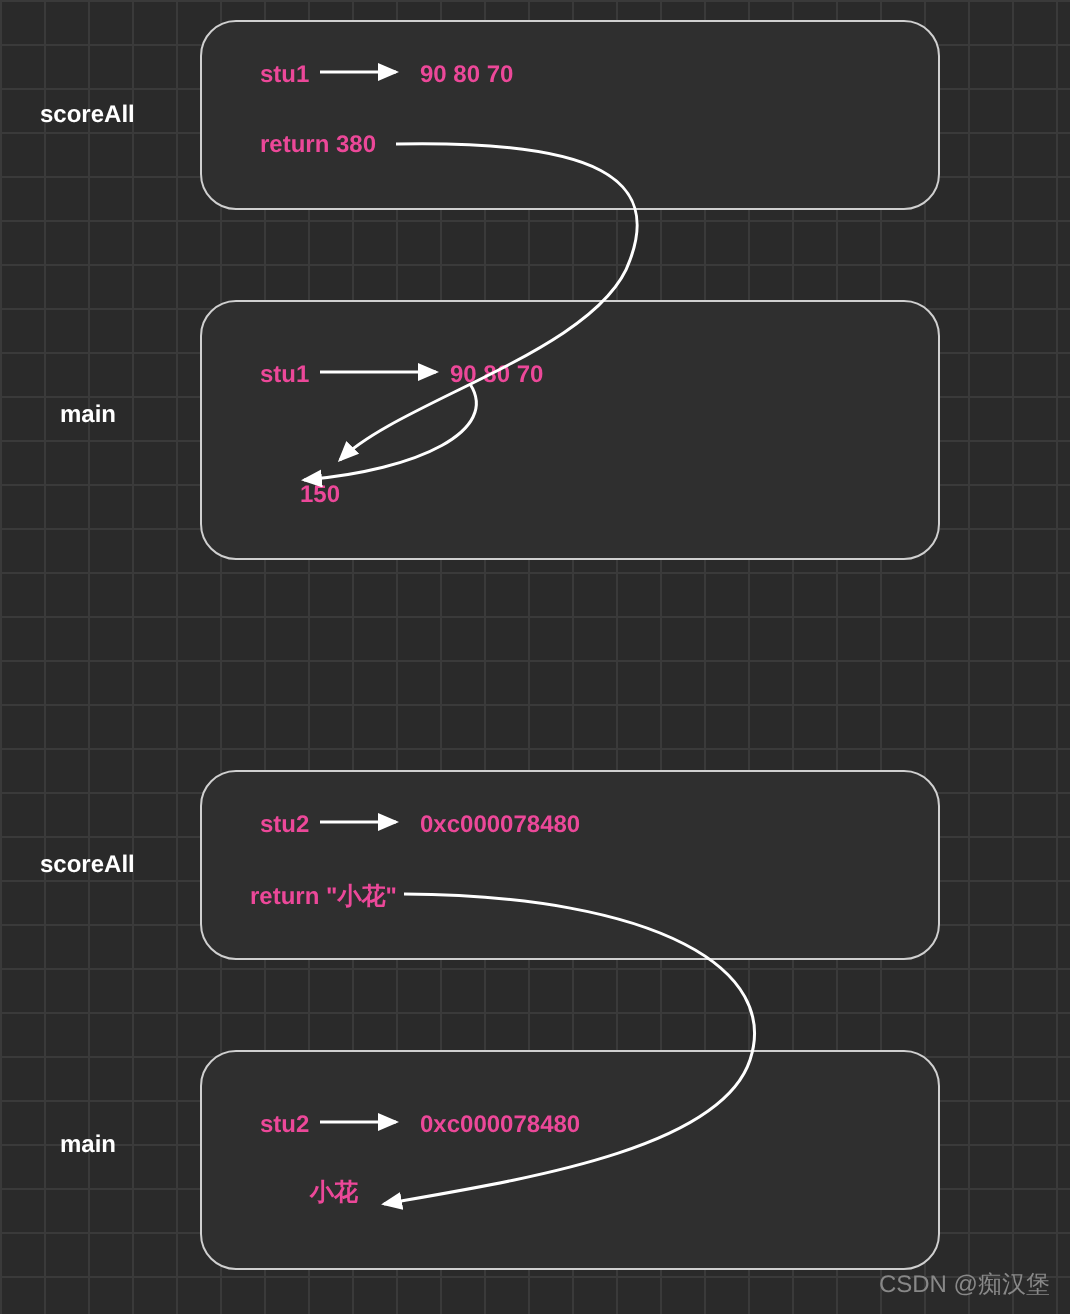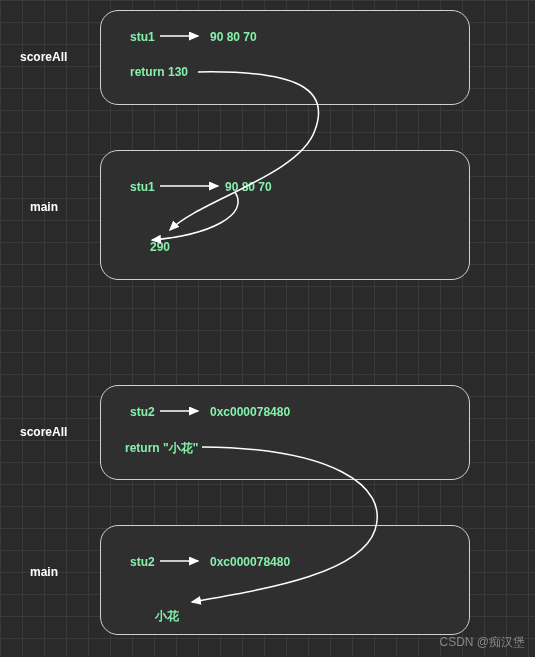--- a/index.html
+++ b/index.html
@@ -28,21 +28,21 @@
   .label {
     position: absolute;
     color: #ffffff;
     font-size: 12px;
     font-weight: bold;
     white-space: nowrap;
     text-align: center;
   }
   .text {
     position: absolute;
-    color: #86efac;
+    color: #ec4899;
     font-size: 12px;
     font-weight: bold;
     white-space: nowrap;
   }
   .watermark {
     position: absolute;
     right: 10px;
     bottom: 6px;
     color: #888;
     font-size: 12px;
@@ -57,39 +57,39 @@
 </style>
 </head>
 <body>
 
 <div class="grid"></div>
 
 <div class="box" style="left:100px; top:10px; width:370px; height:95px;"></div>
 <div class="label" style="left:20px; top:50px;">scoreAll</div>
 <div class="text" style="left:130px; top:30px;">stu1</div>
 <div class="text" style="left:210px; top:30px;">90  80  70</div>
-<div class="text" style="left:130px; top:65px;">return 130</div>
+<div class="text" style="left:130px; top:65px;">return 380</div>
 
 <div class="box" style="left:100px; top:150px; width:370px; height:130px;"></div>
 <div class="label" style="left:30px; top:200px;">main</div>
 <div class="text" style="left:130px; top:180px;">stu1</div>
 <div class="text" style="left:225px; top:180px;">90  80  70</div>
-<div class="text" style="left:150px; top:240px;">290</div>
+<div class="text" style="left:150px; top:240px;">150</div>
 
 <div class="box" style="left:100px; top:385px; width:370px; height:95px;"></div>
 <div class="label" style="left:20px; top:425px;">scoreAll</div>
 <div class="text" style="left:130px; top:405px;">stu2</div>
 <div class="text" style="left:210px; top:405px;">0xc000078480</div>
 <div class="text" style="left:125px; top:440px;">return "小花"</div>
 
 <div class="box" style="left:100px; top:525px; width:370px; height:110px;"></div>
 <div class="label" style="left:30px; top:565px;">main</div>
 <div class="text" style="left:130px; top:555px;">stu2</div>
 <div class="text" style="left:210px; top:555px;">0xc000078480</div>
-<div class="text" style="left:155px; top:608px;">小花</div>
+<div class="text" style="left:155px; top:588px;">小花</div>
 
 <div class="watermark">CSDN @痴汉堡</div>
 
 <svg class="overlay">
   <defs>
     <marker id="ah" markerWidth="8" markerHeight="8" refX="6" refY="3" orient="auto">
       <path d="M0,0 L7,3 L0,6 Z" fill="#ffffff"></path>
     </marker>
   </defs>
 

